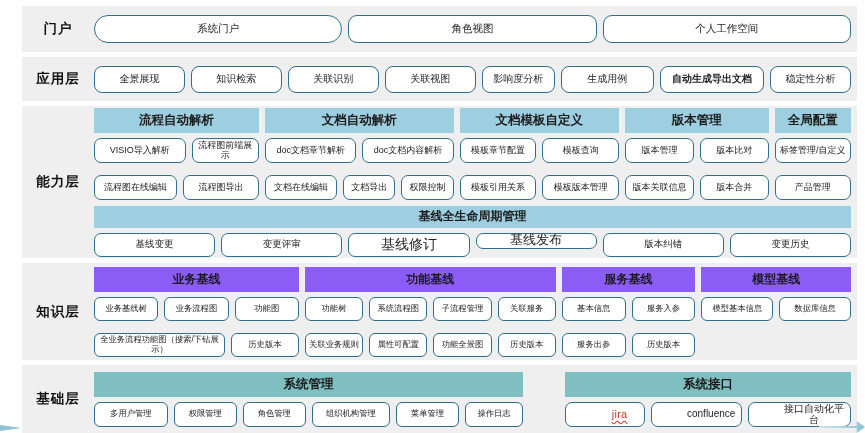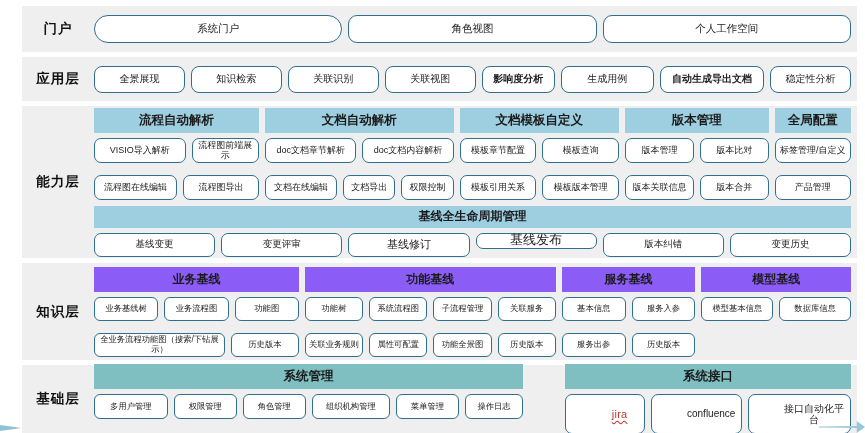--- a/index.html
+++ b/index.html
@@ -28,21 +28,21 @@
     border:1.3px solid #2e6f8e;border-radius:7px;background:#ffffff;
     display:flex;align-items:center;justify-content:center;text-align:center;
     color:#222;line-height:1.12;
     padding:1px 3px;
   }
   .pill.big{height:28px;font-size:10.5px;border-radius:9px;}
   .pill.app{height:27px;font-size:10px;border-radius:8px;}
   .pill.cap{height:25px;font-size:9px;border-radius:7px;}
   .pill.know{height:24px;font-size:8.3px;border-radius:6px;}
   .pill.sys{height:25px;font-size:8.3px;border-radius:6px;}
-  .pill.iface{height:40px;font-size:10px;border-radius:7px;padding-left:32px;}
+  .pill.iface{height:25px;font-size:10px;border-radius:7px;padding-left:32px;}
 
   .row{display:flex;gap:6px;}
   .row + .row{margin-top:12px;}
 
   
   .ghead{
     box-sizing:border-box;height:25px;display:flex;align-items:center;justify-content:center;
     font-size:12.5px;font-weight:bold;color:#1b1b1b;
     font-family:"DejaVu Sans","Liberation Sans",sans-serif;
   }
@@ -90,21 +90,21 @@
   </div>
 
   <div class="layer" style="top:57px;height:44px;align-items:center;">
     <div class="layer-label">应用层</div>
     <div class="layer-body">
       <div class="row">
         <div class="pill app" style="flex:1.02 1 0;">全景展现</div>
         <div class="pill app" style="flex:1.02 1 0;">知识检索</div>
         <div class="pill app" style="flex:1.02 1 0;">关联识别</div>
         <div class="pill app" style="flex:1.02 1 0;">关联视图</div>
-        <div class="pill app" style="flex:0.80 1 0;font-weight:bold;">影响度分析</div>
+        <div class="pill app" style="flex:0.80 1 0;">影响度分析</div>
         <div class="pill app" style="flex:1.05 1 0;">生成用例</div>
         <div class="pill app" style="flex:1.18 1 0;font-weight:bold;">自动生成导出文档</div>
         <div class="pill app" style="flex:0.90 1 0;">稳定性分析</div>
       </div>
     </div>
   </div>
 
   <div class="layer" style="top:106px;height:152px;">
     <div class="layer-label">能力层</div>
     <div class="layer-body">
@@ -169,21 +169,21 @@
             <div class="pill cap" style="flex:1 1 0;">产品管理</div>
           </div>
         </div>
 
       </div>
 
       <div class="bandwide" style="margin-top:6px;">基线全生命周期管理</div>
       <div class="row" style="margin-top:5px;">
         <div class="pill cap" style="flex:1 1 0;height:24px;font-size:9.5px;">基线变更</div>
         <div class="pill cap" style="flex:1 1 0;height:24px;font-size:9.5px;">变更评审</div>
-        <div class="pill cap" style="flex:1 1 0;height:24px;font-size:11px;">基线修订</div>
+        <div class="pill cap" style="flex:1 1 0;height:24px;font-size:14px;">基线修订</div>
         <div class="pill cap" style="flex:1 1 0;height:16px;font-size:13px;">基线发布</div>
         <div class="pill cap" style="flex:1 1 0;height:24px;font-size:9.5px;">版本纠错</div>
         <div class="pill cap" style="flex:1 1 0;height:24px;font-size:9.5px;">变更历史</div>
       </div>
 
     </div>
   </div>
 
   <div class="layer" style="top:263px;height:97px;">
     <div class="layer-label">知识层</div>

